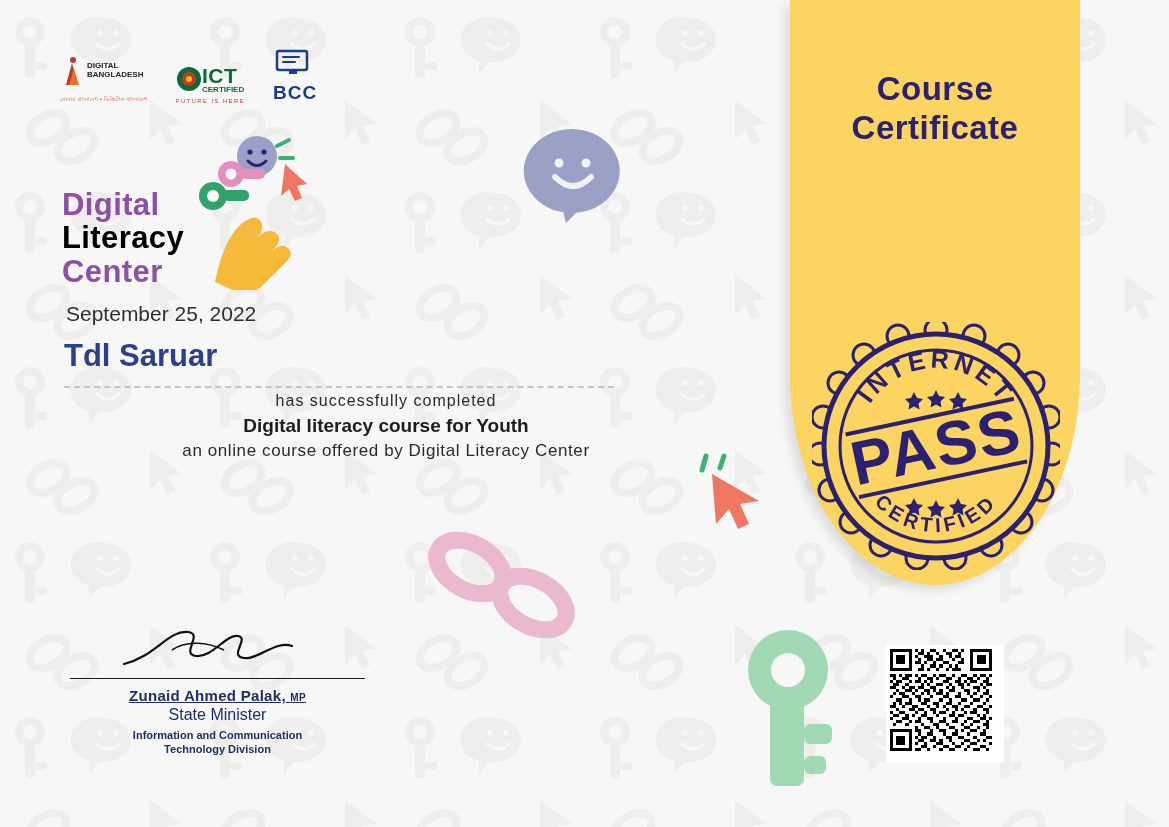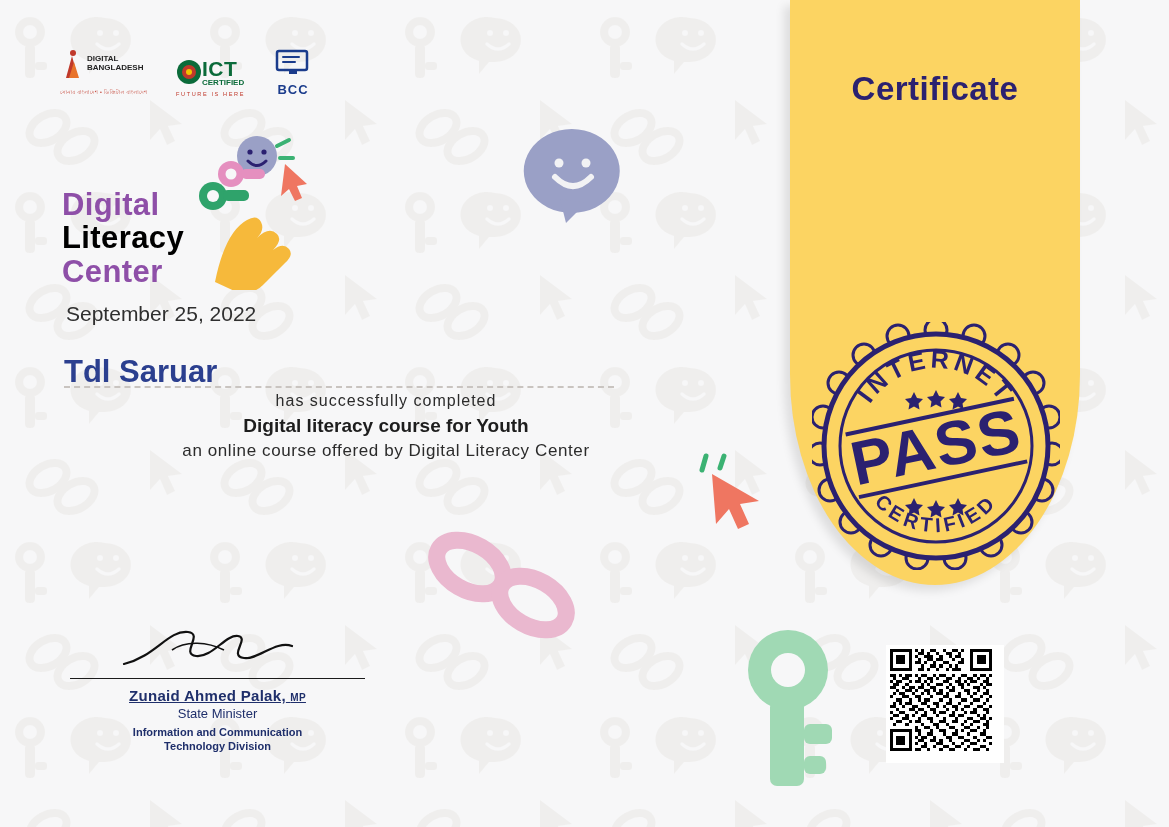--- a/index.html
+++ b/index.html
@@ -83,21 +83,21 @@
     color: #0b6b3a;
     line-height: 1;
   }
   .logo-ict .ict-tag {
     font-size: 5.6px;
     color: #c0392b;
     letter-spacing: 1.6px;
     margin-top: 4px;
   }
   .logo-bcc .bcc-text {
-    font-size: 13px;
+    font-size: 19px;
     font-weight: bold;
     color: #1b3c8c;
     letter-spacing: 1px;
     text-align: center;
   }
 
   
   .dlc-mark {
     position: absolute;
     top: 188px;
@@ -114,21 +114,21 @@
   .date {
     position: absolute;
     top: 302px;
     left: 66px;
     font-size: 21px;
     color: #2f2f2f;
     font-weight: 500;
   }
   .recipient {
     position: absolute;
-    top: 354px;
+    top: 338px;
     left: 64px;
     font-size: 31px;
     font-weight: bold;
     color: #2b3f8f;
   }
   .divider {
     position: absolute;
     top: 386px;
     left: 64px;
     width: 550px;
@@ -176,21 +176,21 @@
   .sig-name {
     margin-top: 8px;
     font-size: 15px;
     font-weight: bold;
     color: #1f2f6b;
     letter-spacing: 0.3px;
     text-decoration: underline;
   }
   .sig-name .mp { font-size: 10px; }
   .sig-role {
-    font-size: 13px;
+    font-size: 16px;
     color: #1f2f6b;
     margin-top: 2px;
   }
   .sig-dept {
     font-size: 11px;
     font-weight: bold;
     color: #1f2f6b;
     margin-top: 5px;
     line-height: 1.25;
   }
@@ -251,20 +251,21 @@
           <ellipse cx="48" cy="128" rx="20" ry="13" transform="rotate(-30 48 128)"></ellipse>
           <ellipse cx="76" cy="146" rx="20" ry="13" transform="rotate(-30 76 146)"></ellipse>
         </g>
       </pattern>
     </defs>
     <rect width="1169" height="827" fill="url(#wm)"></rect>
   </svg>
 
   <div class="banner"></div>
   <div class="banner-title">
+    <div>Course</div>
     <div>Certificate</div>
   </div>
 
   <svg class="seal" viewBox="0 0 248 248">
     <g transform="translate(124,124)">
       <g id="scallop" fill="none" stroke="#2b2170" stroke-width="4">
         <circle r="118" fill="#fcd462" stroke="none"></circle>
       </g>
       <g fill="#fcd462" stroke="#2b2170" stroke-width="3">
         <g>

